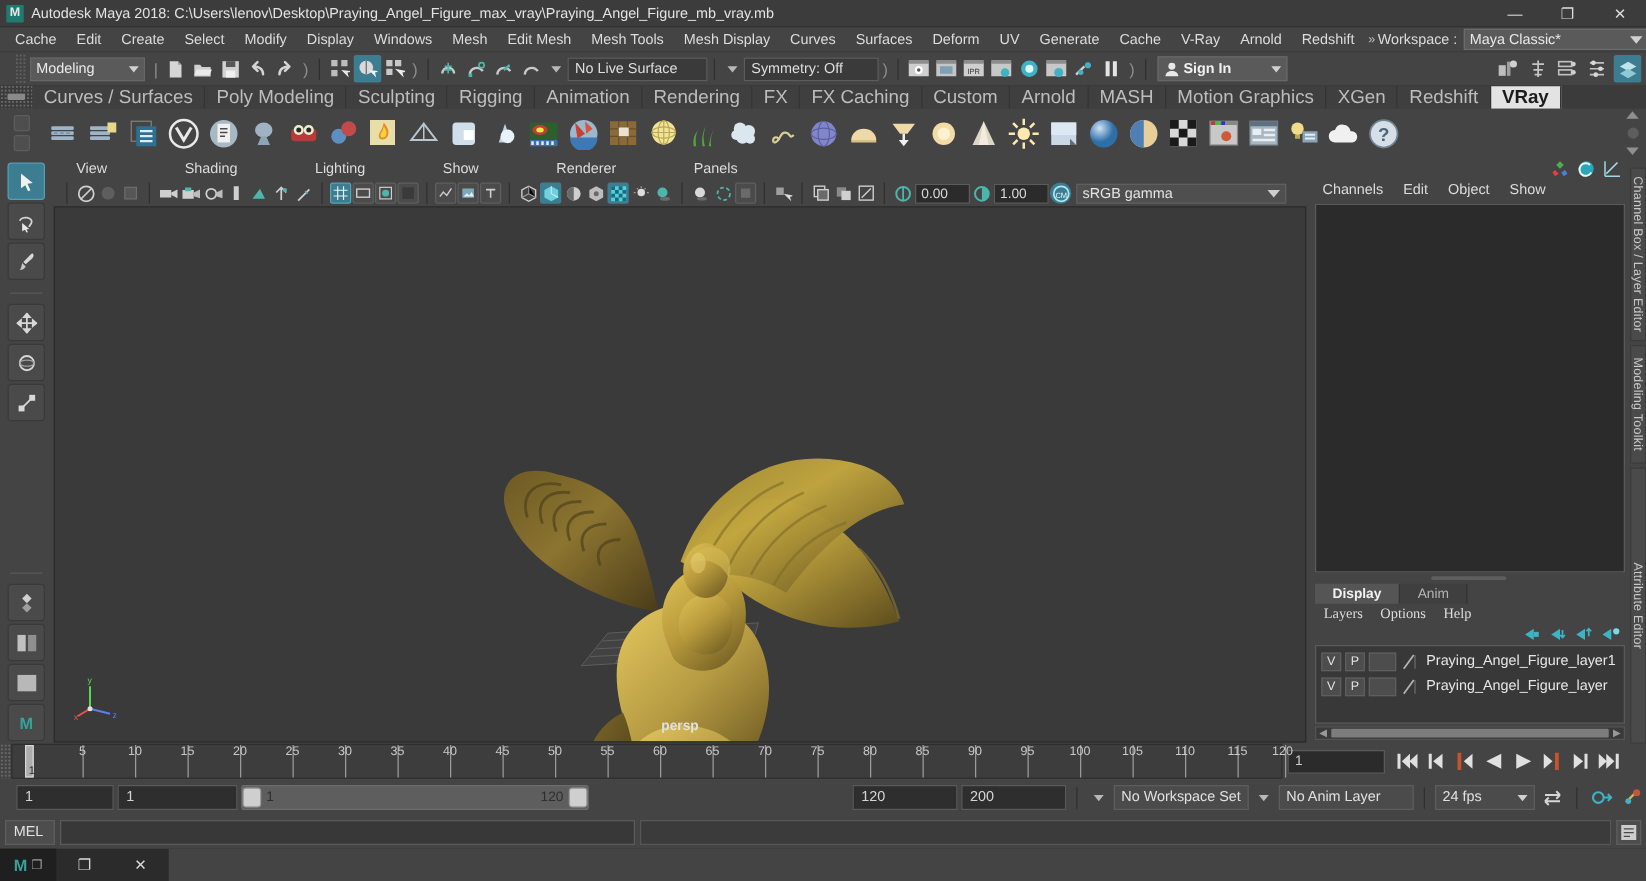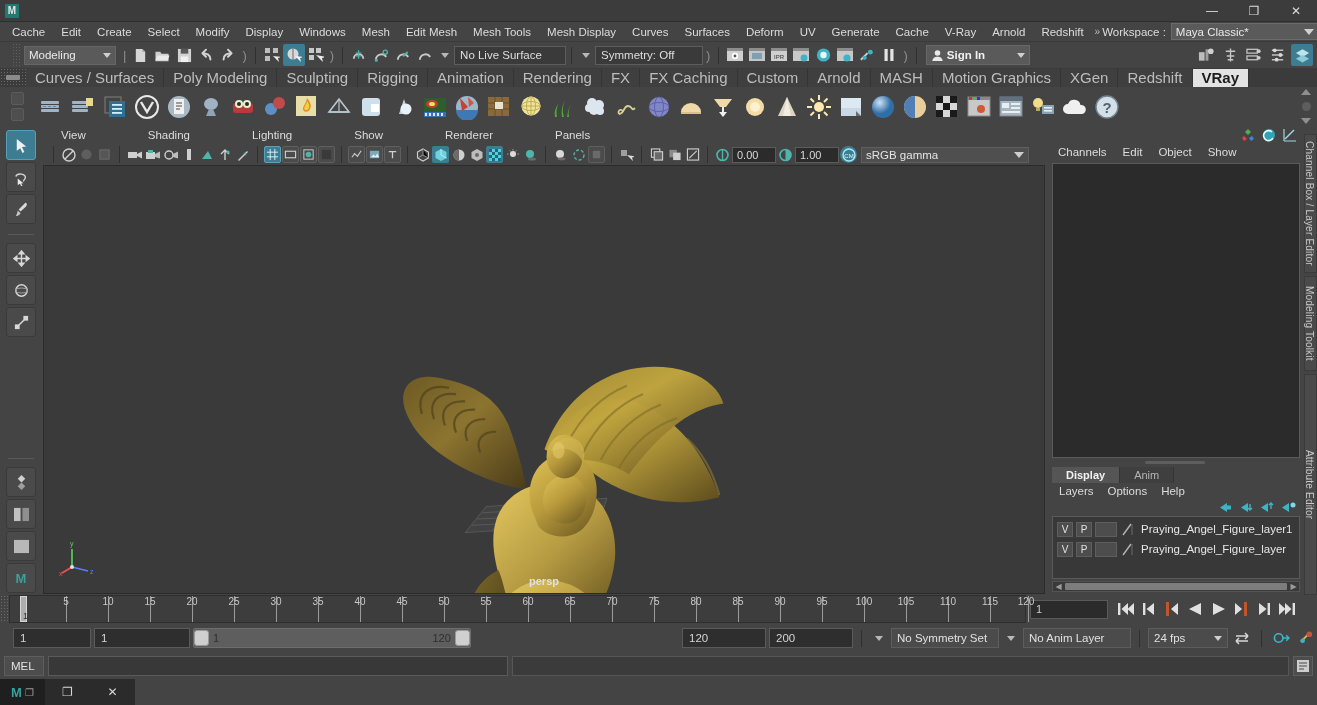--- a/index.html
+++ b/index.html
@@ -204,21 +204,21 @@
   .cb-grip i { width: 60px; height: 3px; background: #5e5e5e; border-radius: 2px; display: block;}
 
   
   .layered { flex: 0 0 128px; display: flex; flex-direction: column; padding: 0 4px 3px 6px; }
   .le-tabs { height: 16px; display: flex; align-items: flex-end; }
   .le-tab {
     height: 16px; line-height: 16px; padding: 0 14px; font-size: 11px; color: #b4b4b4;
     background: #3f3f3f; border-right: 1px solid #343434;
   }
   .le-tab.selected { background: #555555; color: #f2f2f2; font-weight: bold; }
-  .le-menubar { height: 16px; display: flex; align-items: center; }
+  .le-menubar { height: 16px; display: flex; align-items: center; font-family: Liberation Serif, serif; }
   .le-menu { padding: 0 7px; font-size: 11.5px; color: #dcdcdc; height: 16px; line-height: 16px; }
   .le-btnrow { height: 17px; display: flex; align-items: center; justify-content: flex-end; gap: 5px; padding-right: 4px;}
   .le-btn { width: 16px; height: 14px; display: flex; align-items: center; justify-content: center; }
   .le-list { flex: 1 1 auto; background: #383838; border: 1px solid #5a5a5a; min-height: 0; padding: 2px;}
   .le-row { height: 20px; display: flex; align-items: center; gap: 3px; padding-left: 2px; }
   .le-cell {
     width: 16px; height: 15px; background: #4d4d4d; border: 1px solid #5e5e5e;
     font-size: 10px; color: #e2e2e2; display: flex; align-items: center; justify-content: center;
   }
   .le-cell.blank { width: 22px; }
@@ -294,20 +294,21 @@
 
   .nowrap { white-space: nowrap; }
 </style>
 </head>
 <body>
 
 <div class="app">
 
   <div class="titlebar">
     <div class="title-logo">M</div>
+    <div class="title-text nowrap">Autodesk Maya 2018: C:\Users\lenov\Desktop\Praying_Angel_Figure_max_vray\Praying_Angel_Figure_mb_vray.mb</div>
     <div class="win-btns">
       <div class="win-btn">—</div>
       <div class="win-btn">❐</div>
       <div class="win-btn close">✕</div>
     </div>
   </div>
 
   <div class="menubar">
     <div class="menu-item">Cache</div>
     <div class="menu-item">Edit</div>
@@ -1489,21 +1490,21 @@
       <i class="rs-handle"></i>
       <span class="rs-lbl">1</span>
       <span class="rs-lbl right">120</span>
       <i class="rs-handle"></i>
     </div>
     <div style="flex:1 1 auto;"></div>
     <div class="rg-field" style="width:84px;">120</div>
     <div class="rg-field" style="width:84px;">200</div>
     <div class="sep"></div>
     <i class="mini-caret"></i>
-    <div class="char-combo" style="width:108px;">No Symmetry Set</div>
+    <div class="char-combo" style="width:108px;">No Workspace Set</div>
     <i class="mini-caret"></i>
     <div class="char-combo" style="width:108px;">No Anim Layer</div>
     <div class="sep"></div>
     <div class="char-combo" style="width:80px;">
       <span>24 fps</span>
       <i class="caret" style="margin-left:auto;width:0;height:0;border-left:4px solid transparent;border-right:4px solid transparent;border-top:5px solid #cfcfcf;"></i>
     </div>
     <div class="anim-ico">
       <svg width="18" height="14" viewBox="0 0 18 14">
           <path d="M3 5h12M15 5l-3-3M15 5l-3 3" stroke="#d6d6d6" stroke-width="1.5" fill="none"></path>

